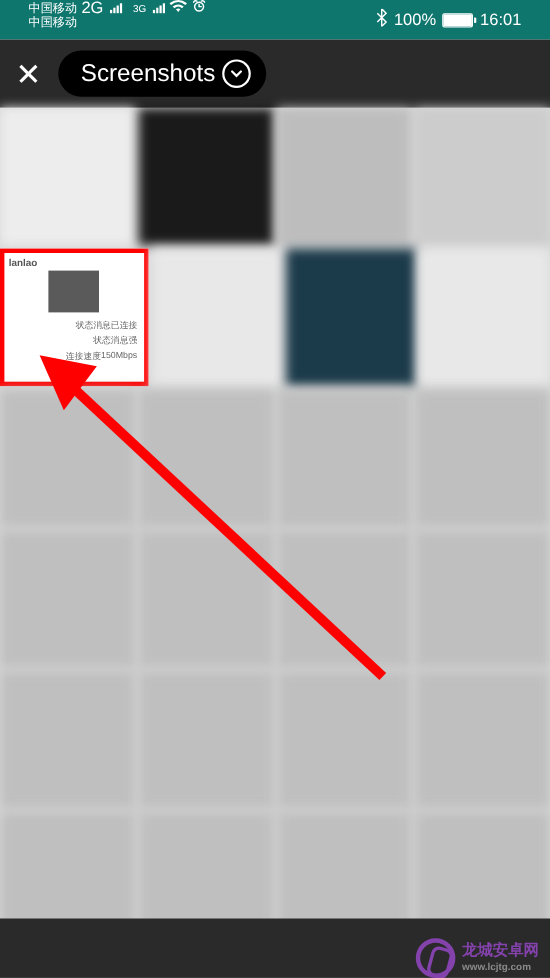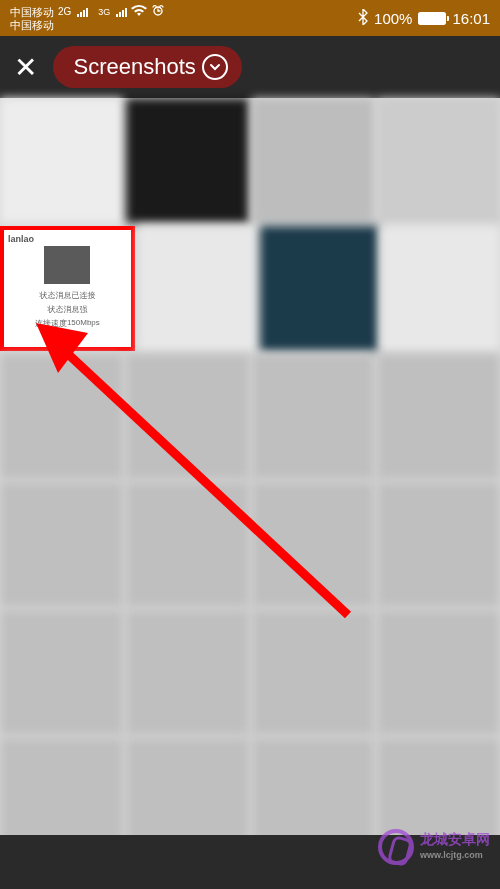--- a/index.html
+++ b/index.html
@@ -1,61 +1,61 @@
 <!DOCTYPE html>
 <html><head>
 <meta charset="utf-8">
 <style>
 *{margin:0;padding:0;box-sizing:border-box;font-family:-apple-system,"Helvetica Neue",Arial,sans-serif}
 body{width:500px;height:889px;background:#f5f5f5;position:relative;overflow:hidden}
-.statusbar{height:36px;background:#a16207;color:#fff;display:flex;align-items:center;justify-content:space-between;padding:0 10px;font-size:13px}
+.statusbar{height:36px;background:#0f766e;color:#fff;display:flex;justify-content:space-between;padding:0 26px;font-size:13px}
 .sb-left{display:flex;flex-direction:column;font-size:11px;line-height:12px}
 .sb-left-row{display:flex;align-items:center;gap:4px}
 .sig{display:inline-flex;align-items:flex-end;gap:1px;margin-left:2px}
 .sig i{width:2px;background:#fff;display:inline-block}
 .sig i:nth-child(1){height:3px}.sig i:nth-child(2){height:5px}.sig i:nth-child(3){height:7px}.sig i:nth-child(4){height:9px}
 .wifi{display:inline-block}
 .sb-right{display:flex;align-items:center;gap:6px;font-size:15px;font-weight:400}
 .battery{width:28px;height:13px;border:1.5px solid #fff;border-radius:2px;position:relative;display:inline-block}
 .battery::after{content:"";position:absolute;right:-4px;top:3px;width:2px;height:5px;background:#fff;border-radius:0 1px 1px 0}
 .battery i{display:block;height:100%;width:100%;background:#fff}
 .header{height:62px;background:#2a2a2a;display:flex;align-items:center;padding:0 14px;gap:16px}
 .close{color:#fff;font-size:28px;font-weight:300}
-.album-sel{background:#7f1d1d;border-radius:22px;height:42px;display:flex;align-items:center;padding:0 14px 0 20px;gap:6px}
+.album-sel{background:#000000;border-radius:22px;height:42px;display:flex;align-items:center;padding:0 14px 0 20px;gap:6px}
 .album-sel span{color:#fff;font-size:22px}
 .dd{width:26px;height:26px;border:2px solid #fff;border-radius:50%;display:flex;align-items:center;justify-content:center}
 .dd svg{width:14px;height:14px}
 .gallery{position:absolute;left:0;right:0;top:98px;bottom:48px;background:#d8d8d8;filter:blur(0px)}
 .row{display:flex;height:125px;gap:3px;margin-bottom:3px}
 .cell{flex:1;background:#e8e8e8;filter:blur(5px)}
 .row0 .cell:nth-child(1){background:#ededed}
 .row0 .cell:nth-child(2){background:#1a1a1a}
 .row0 .cell:nth-child(3){background:#bdbdbd}
 .row0 .cell:nth-child(4){background:#ccc}
 .sel-cell{flex:1;background:#fff;border:4px solid #ff0000;position:relative;filter:none;padding:4px;font-size:9px;color:#555}
 .sel-thumb{width:46px;height:38px;background:#5a5a5a;margin:2px auto 6px}
-.sel-row{display:flex;justify-content:center;font-size:8px;margin:3px 2px;color:#666}
+.sel-row{display:flex;justify-content:flex-end;font-size:8px;margin:3px 2px;color:#666}
 .row1 .cell:nth-child(3){background:#1b3a4a}
 .darkrow .cell{background:#bfbfbf}
 .bottombar{position:absolute;left:0;right:0;bottom:0;height:54px;background:#2a2a2a}
-.watermark{position:absolute;right:10px;bottom:24px;display:flex;align-items:center;gap:6px;opacity:.75}
+.watermark{position:absolute;right:10px;bottom:0;display:flex;align-items:center;gap:6px;opacity:.75}
 .wm-logo{width:36px;height:36px;border:4px solid #a34bd8;border-radius:50%;position:relative}
 .wm-logo::after{content:"";position:absolute;left:8px;top:4px;width:14px;height:22px;border:3px solid #a34bd8;border-radius:7px;transform:rotate(15deg)}
 .wm-txt{display:flex;flex-direction:column;font-size:14px;color:#a34bd8;font-weight:700;line-height:16px}
 .wm-txt .sub{font-size:9px;color:#aaa;font-weight:700}
 .arrow{position:absolute;left:28px;top:315px;width:330px;height:310px;pointer-events:none}
 </style>
 </head>
 <body>
 
 <div class="statusbar">
   <div class="sb-left">
     <div class="sb-left-row">
       <span>中国移动</span>
-      <span style="font-size:10px">2G</span>
+      <span style="font-size:15px">2G</span>
       <span class="sig">
           <i></i>
           <i></i>
           <i></i>
           <i></i>
         </span>
       <span style="font-size:9px;margin-left:6px">3G</span>
       <span class="sig">
           <i></i>
           <i></i>

